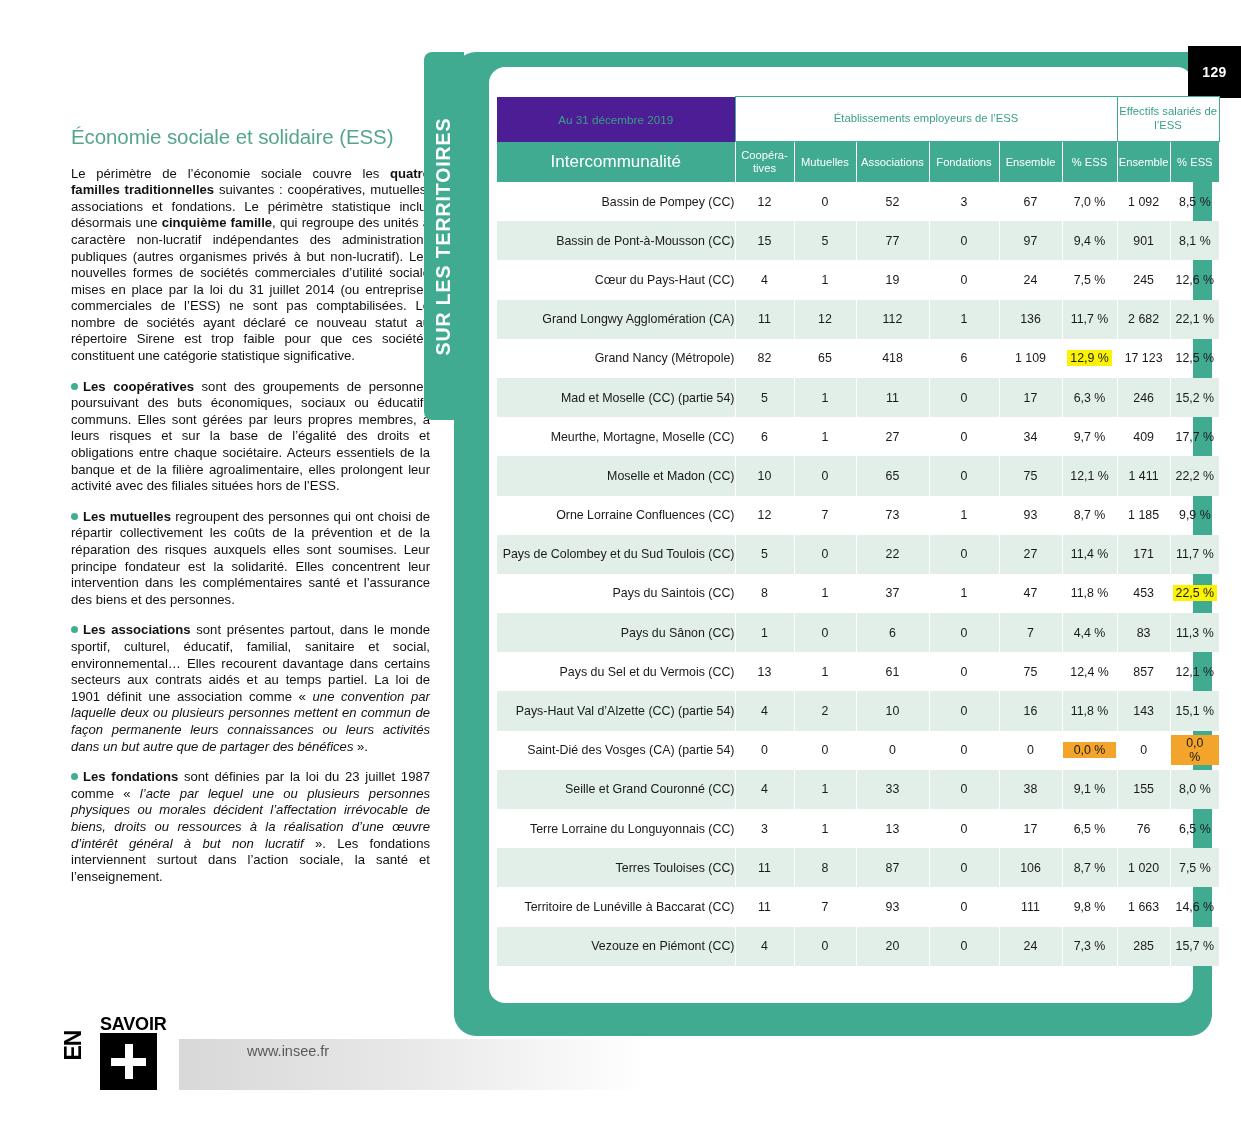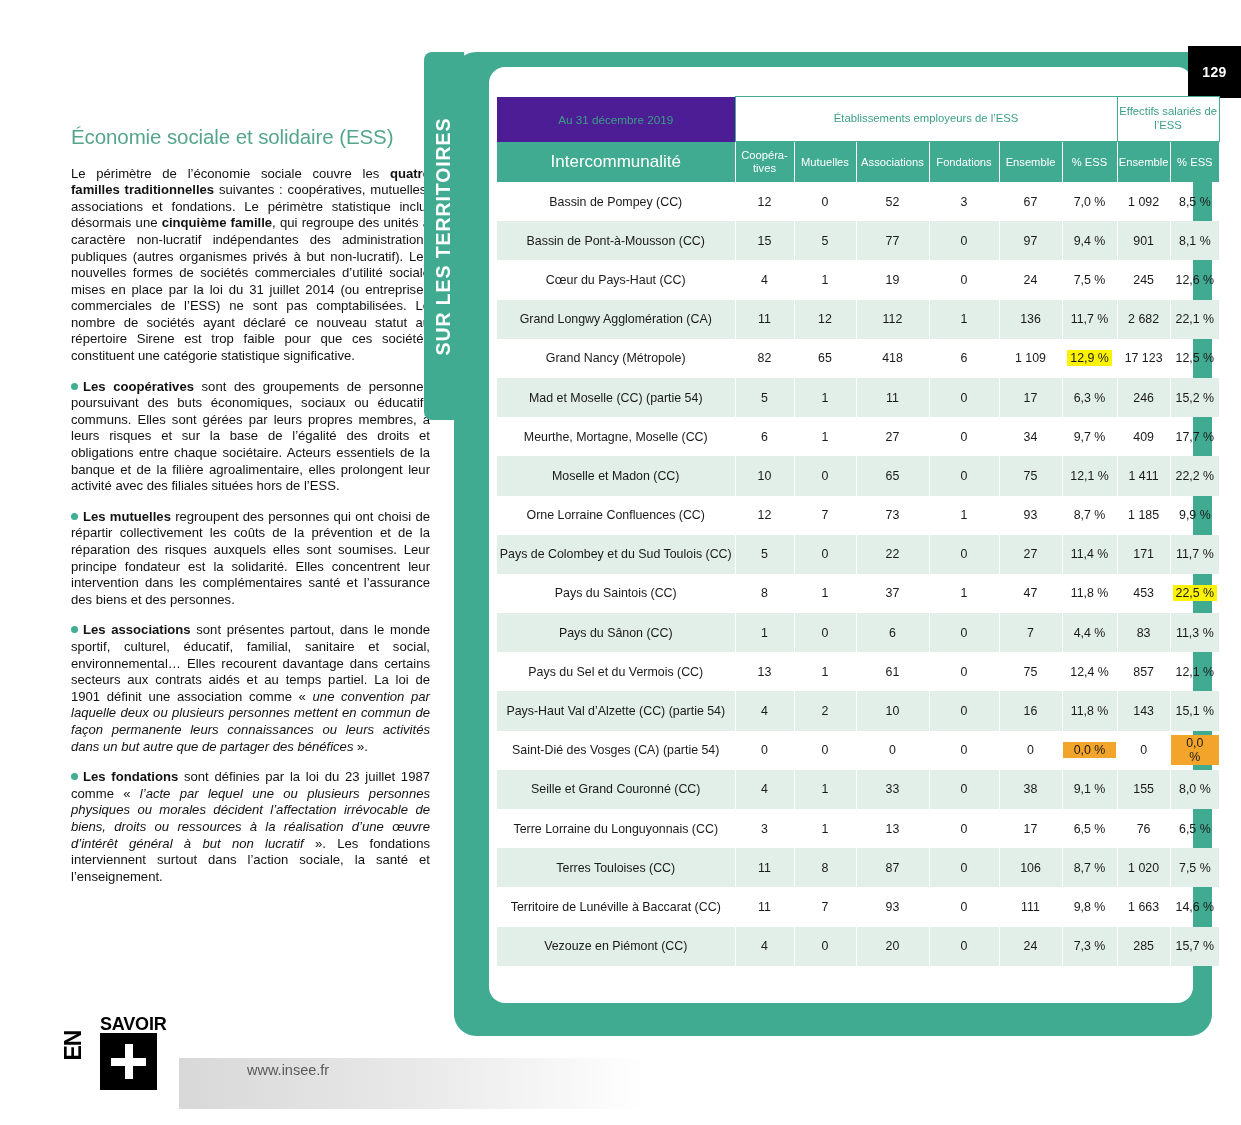--- a/index.html
+++ b/index.html
@@ -89,21 +89,20 @@
     position: absolute; background: #fff;
     left: 11px; top: 24.5px; width: 35px; height: 8px;
   }
   #footer-textblock {
     position: absolute;
     left: 108px; top: 25px;
     width: 650px; height: 51px;
     background: linear-gradient(to right, #d8d8d8 0%, #e8e8e8 35%, #ffffff 72%);
     padding-left: 68px;
     box-sizing: border-box;
-    margin-top: 19px;
   }
   #footer-url {
     font-size: 14.5px; color: #595959;
     line-height: 1.12; padding-top: 4px;
   }
   #footer-crumb {
     font-size: 14.8px; color: #4a4a4a;
     font-style: italic; line-height: 1.2;
   }
 
@@ -203,21 +202,21 @@
   tbody tr.alt td { background: #e2efe9; }
   tbody td {
     font-size: 12.4px;
     text-align: center;
     vertical-align: middle;
     color: #1a1a1a;
     border-right: 1.6px solid #ffffff;
     height: 39.2px;
   }
   tbody td.name {
-    text-align: center;
+    text-align: right;
     font-size: 12.4px;
   }
   tbody td.last { border-right: none; }
 
   .hl-yellow {
     background: #fbf204 !important;
     display: inline-block;
     padding: 1px 3px;
   }
   .hl-orange {

